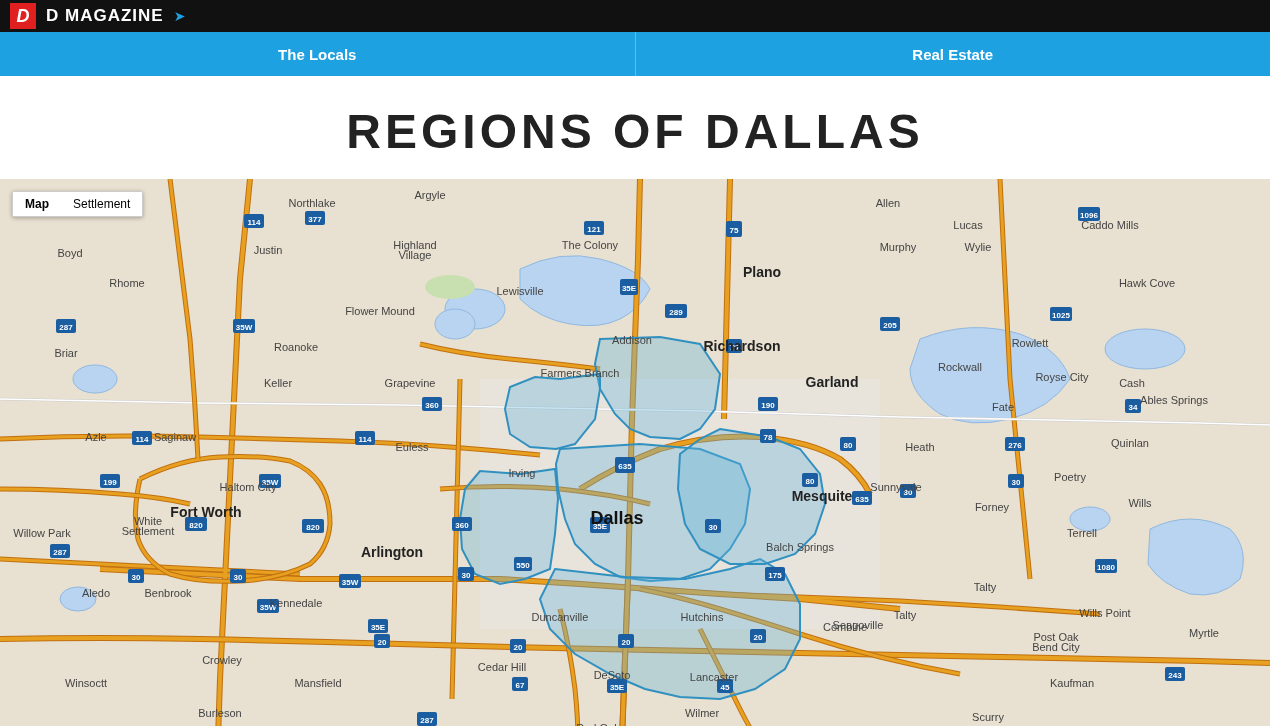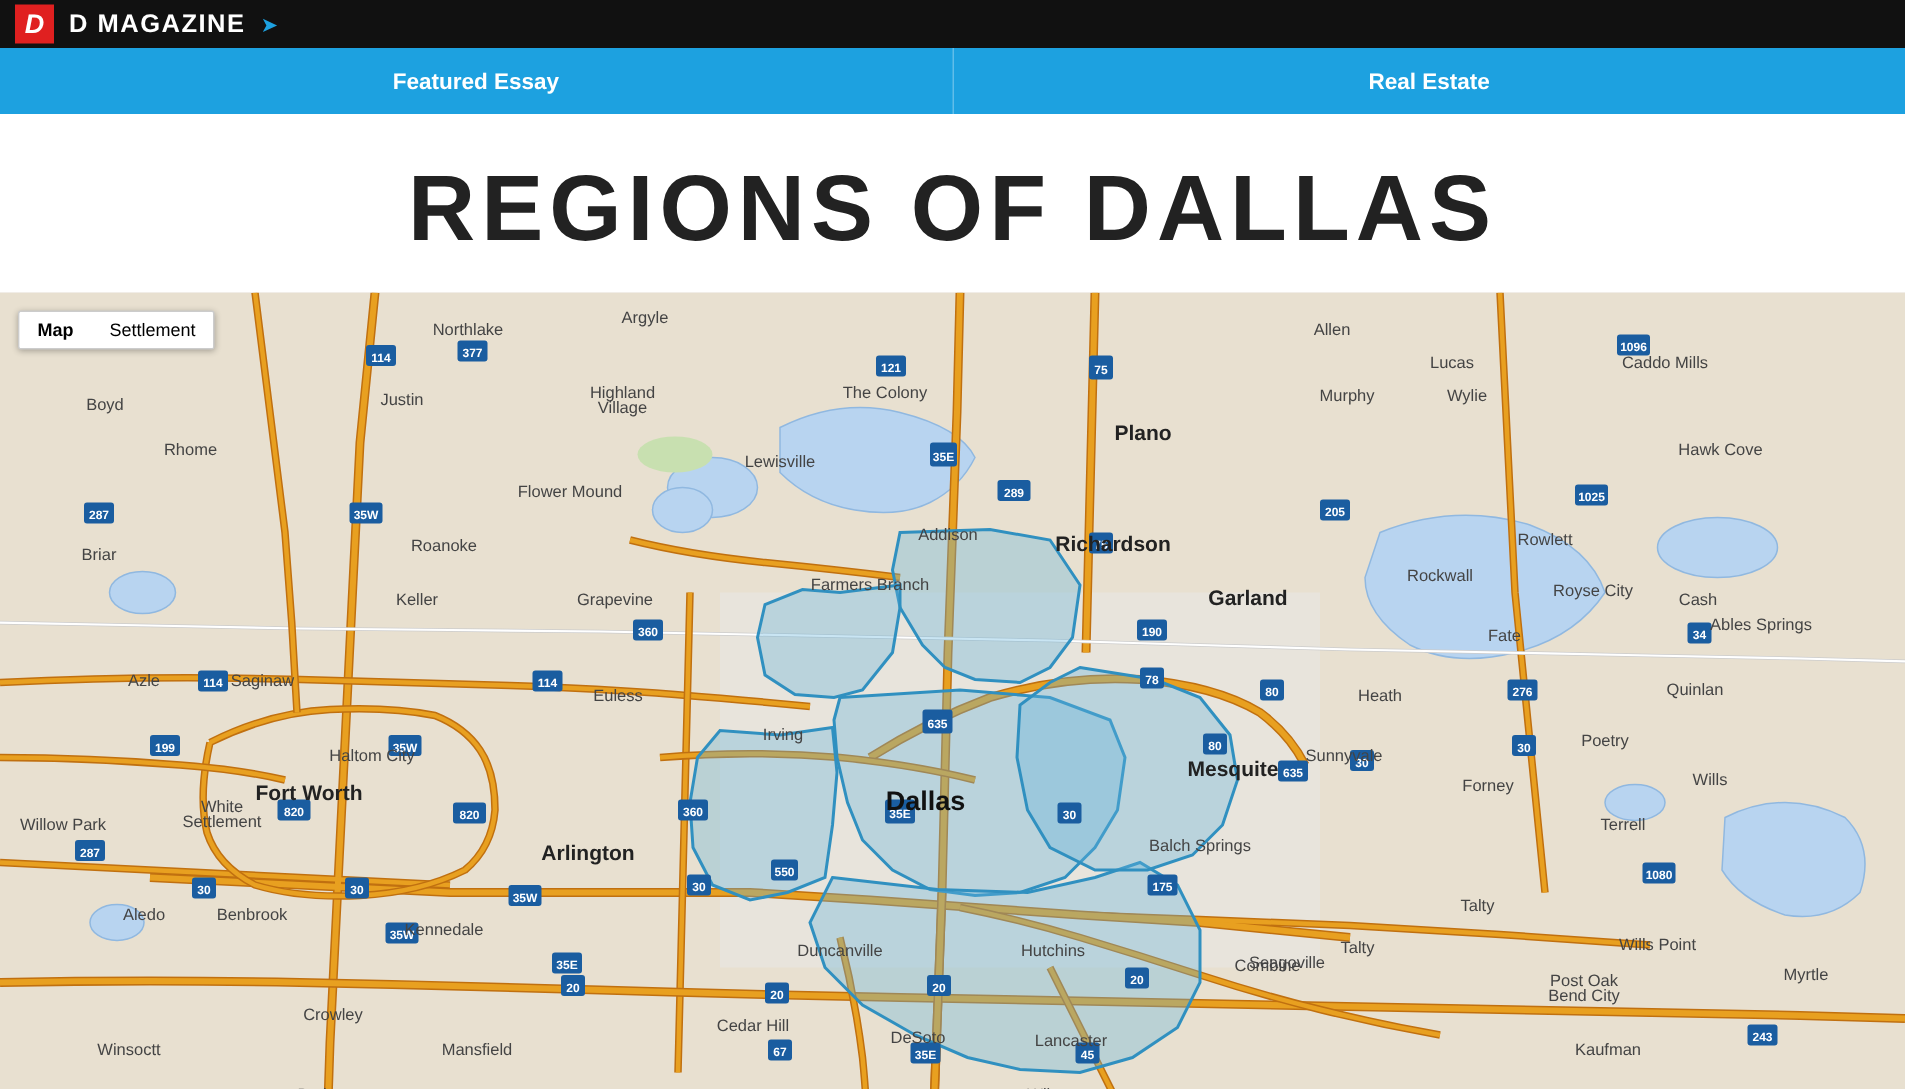--- a/index.html
+++ b/index.html
@@ -57,21 +57,21 @@
     }
     .nav-item:last-child { border-right: none; }
 
     
     #page-title-area {
       text-align: center;
       padding: 28px 0 20px 0;
       background: #fff;
     }
     #page-title {
-      font-size: 62px;
+      font-size: 48px;
       font-weight: 900;
       letter-spacing: 4px;
       color: #222;
       text-transform: uppercase;
     }
 
     
     #map-container {
       position: relative;
       width: 1270px;
@@ -154,21 +154,21 @@
 </head>
 <body>
 
 <div id="top-bar">
   <div id="d-logo">D</div>
   <span id="magazine-label">D MAGAZINE</span>
   <span id="magazine-arrow">➤</span>
 </div>
 
 <nav id="nav-bar">
-  <a class="nav-item">Featured Essay</a>
+  <a class="nav-item">The Locals</a>
   <a class="nav-item">Real Estate</a>
 </nav>
 
 <div id="page-title-area">
   <h1 id="page-title">REGIONS OF DALLAS</h1>
 </div>
 
 <div id="map-container">
 
   

